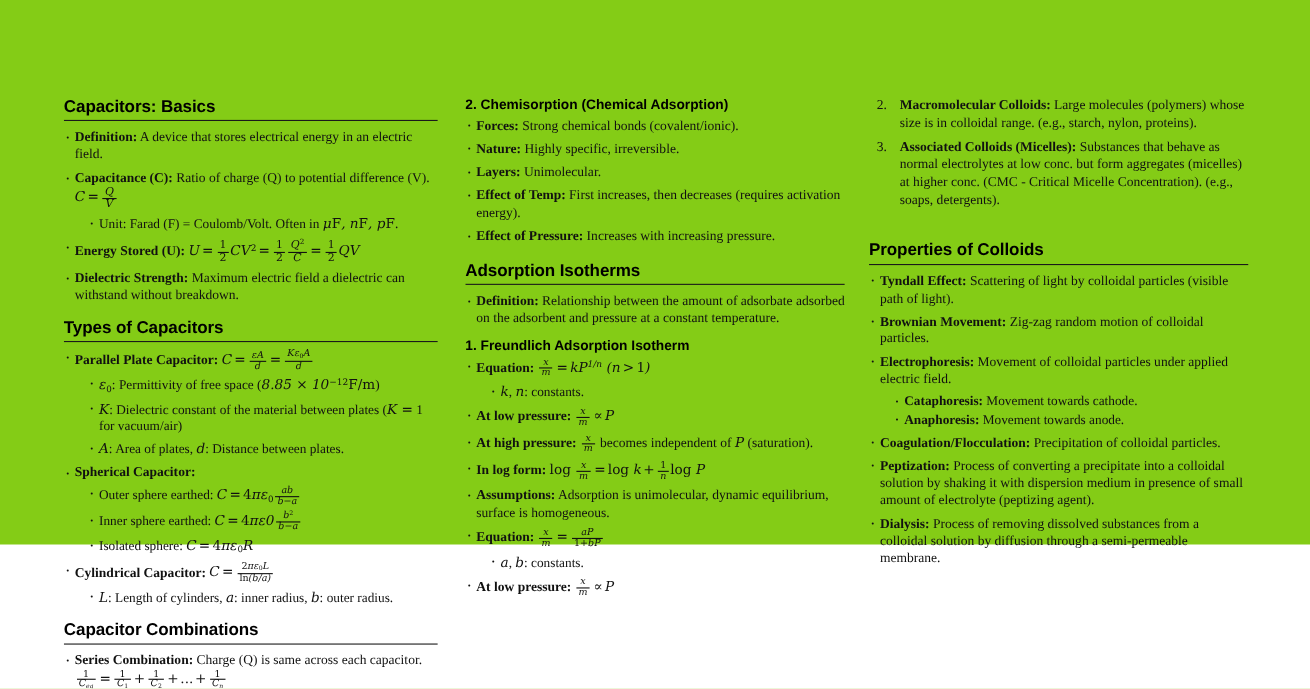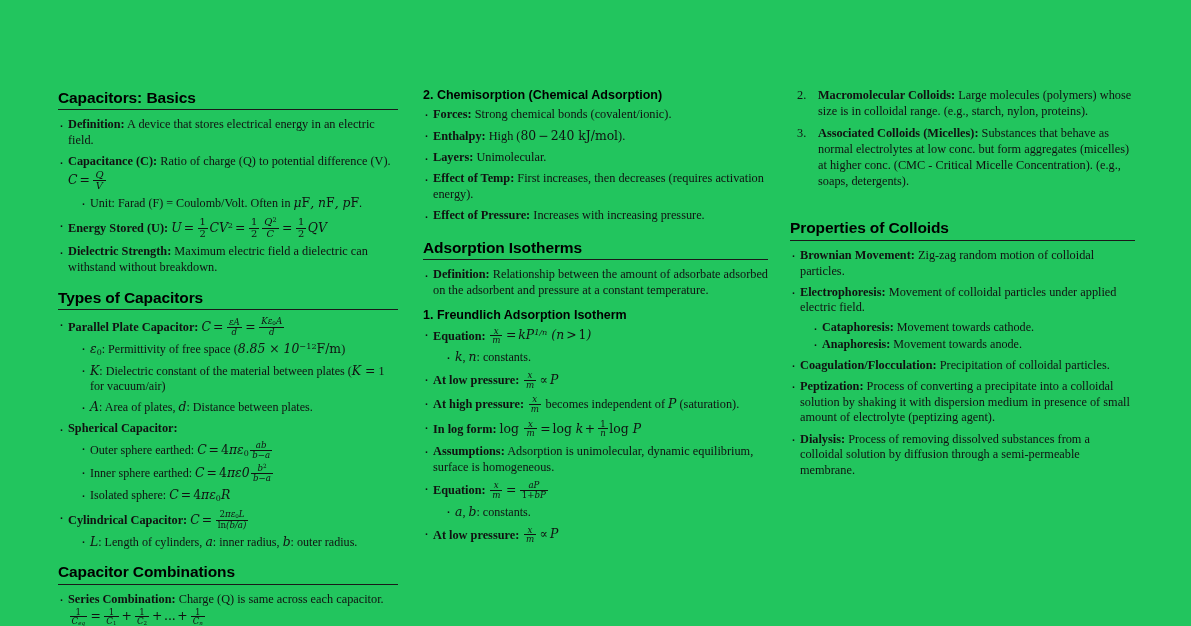--- a/index.html
+++ b/index.html
@@ -11,22 +11,22 @@
   }
   body {
     font-family: "Liberation Serif", "DejaVu Serif", serif;
     color: #111111;
     -webkit-font-smoothing: antialiased;
   }
 
   #sheet {
     position: relative;
     width: 1191px;
-    height: 626px;
-    background: #22c55e;
+    height: 495px;
+    background: #84cc16;
   }
 
   .column {
     position: absolute;
     top: 88px;
     overflow: hidden;
   }
   .col-1 { left: 58px;  width: 340px; height: 538px; }
   .col-2 { left: 423px; width: 345px; height: 538px; }
   .col-3 { left: 790px; width: 345px; height: 538px; }
@@ -250,22 +250,22 @@
 
   <div class="column col-2">
 
     <h3 class="sub-title" style="margin-top:0">2. Chemisorption (Chemical Adsorption)</h3>
     <ul class="bul">
       <li>
         <b>Forces:</b>
         <span>Strong chemical bonds (covalent/ionic).</span>
       </li>
       <li>
-        <b>Enthalpy:</b>
-        <span>High (<span class="math"><span class="mn">80</span><span class="mo">−</span><span class="mn">240</span> <span class="up">kJ/mol</span></span>).</span>
+        <b>Nature:</b>
+        <span>Highly specific, irreversible.</span>
       </li>
       <li>
         <b>Layers:</b>
         <span>Unimolecular.</span>
       </li>
       <li>
         <b>Effect of Temp:</b>
         <span>First increases, then decreases (requires activation energy).</span>
       </li>
       <li>
@@ -347,20 +347,24 @@
         <b>Associated Colloids (Micelles):</b>
         <span>Substances that behave as normal electrolytes at low conc. but form aggregates (micelles) at higher conc. (CMC - Critical Micelle Concentration). (e.g., soaps, detergents).</span>
       </li>
     </ol>
 
     <div class="section-block" style="margin-top:29px">
       <h2 class="section-title">Properties of Colloids</h2>
       <hr class="section-rule">
       <ul class="bul">
         <li>
+          <b>Tyndall Effect:</b>
+          <span>Scattering of light by colloidal particles (visible path of light).</span>
+        </li>
+        <li>
           <b>Brownian Movement:</b>
           <span>Zig-zag random motion of colloidal particles.</span>
         </li>
         <li>
           <b>Electrophoresis:</b>
           <span>Movement of colloidal particles under applied electric field.</span>
           <ul class="bul tight">
             <li>
               <b>Cataphoresis:</b>
               <span>Movement towards cathode.</span>

